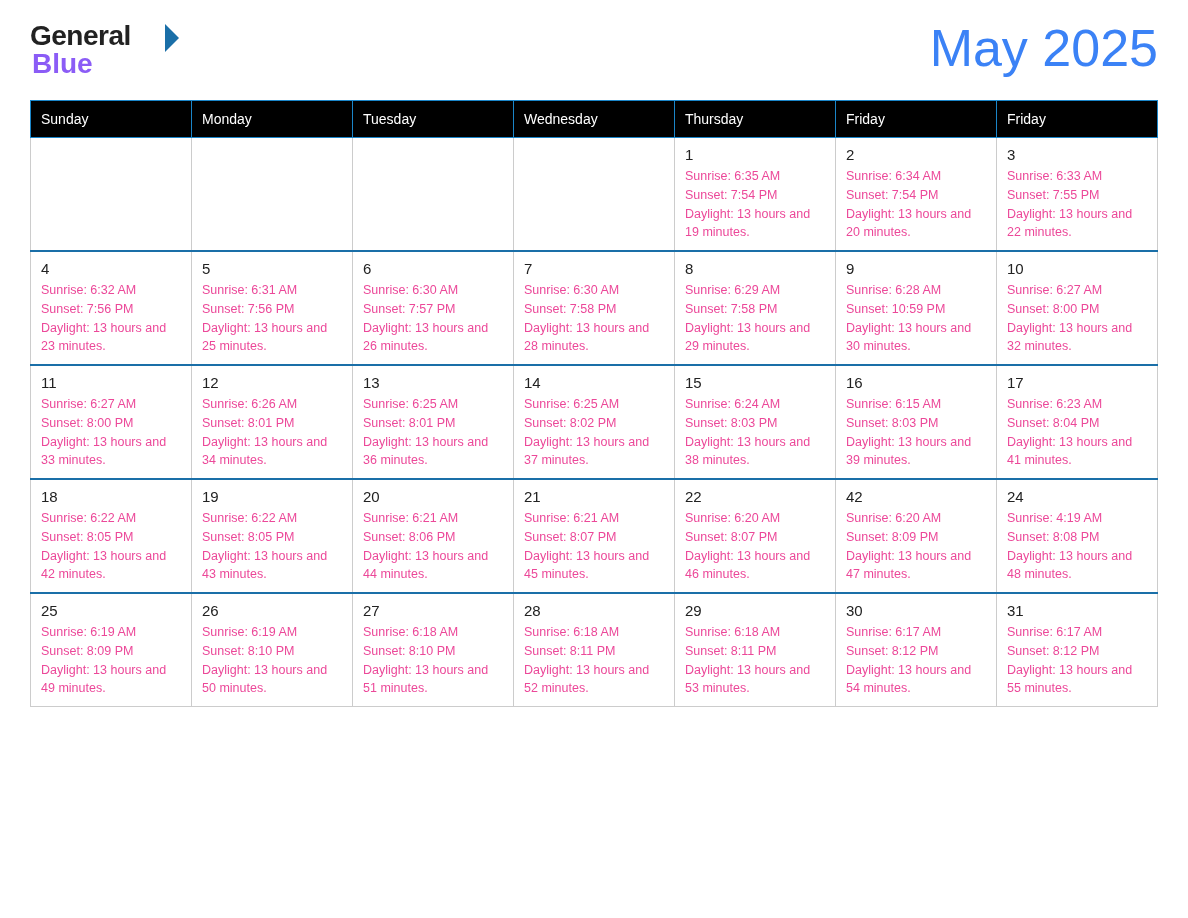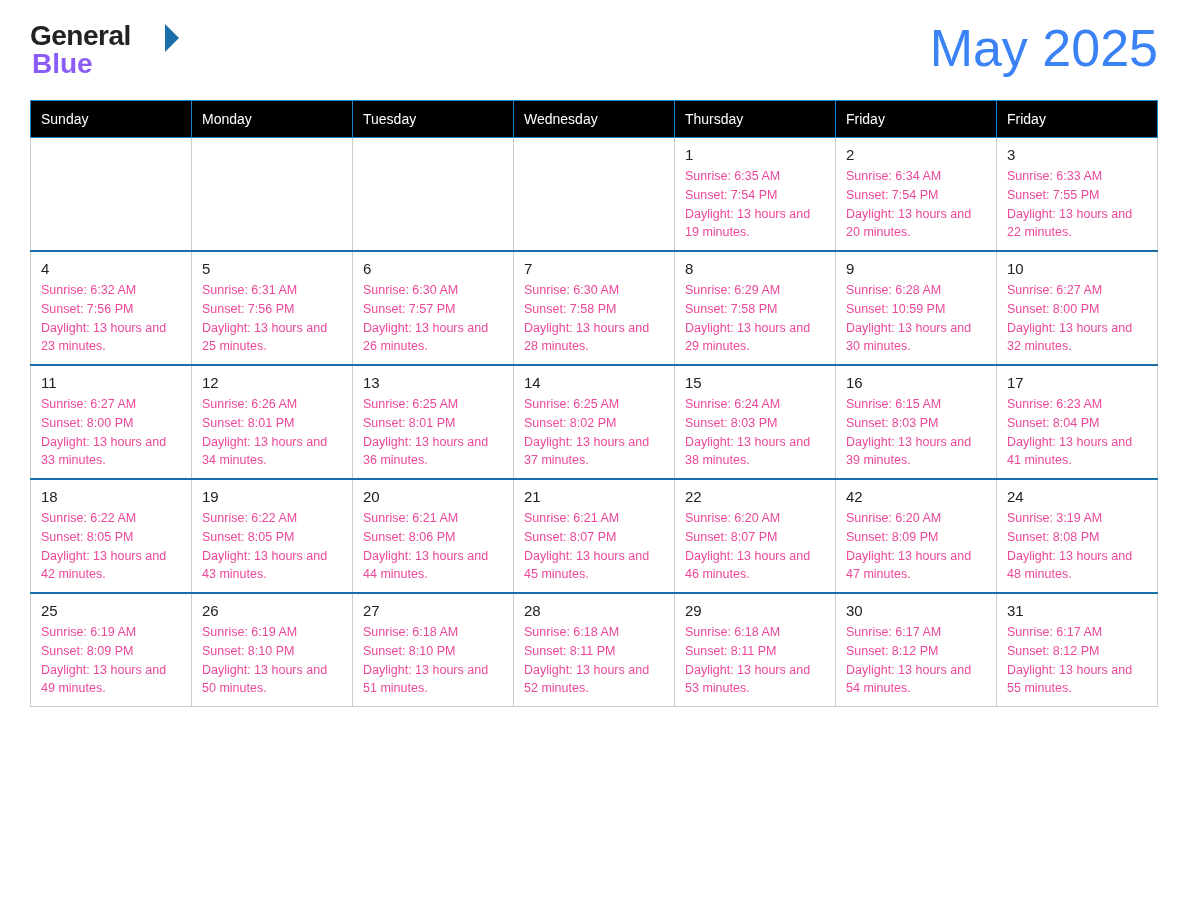--- a/index.html
+++ b/index.html
@@ -299,21 +299,21 @@
         </td>
         <td>
           <span class="day-number">42</span>
           <div class="day-info">Sunrise: 6:20 AM
 Sunset: 8:09 PM
 Daylight: 13 hours
 and 47 minutes.</div>
         </td>
         <td>
           <span class="day-number">24</span>
-          <div class="day-info">Sunrise: 3:19 AM
+          <div class="day-info">Sunrise: 4:19 AM
 Sunset: 8:08 PM
 Daylight: 13 hours
 and 48 minutes.</div>
         </td>
       </tr>
       <tr>
         <td>
           <span class="day-number">25</span>
           <div class="day-info">Sunrise: 6:19 AM
 Sunset: 8:09 PM

